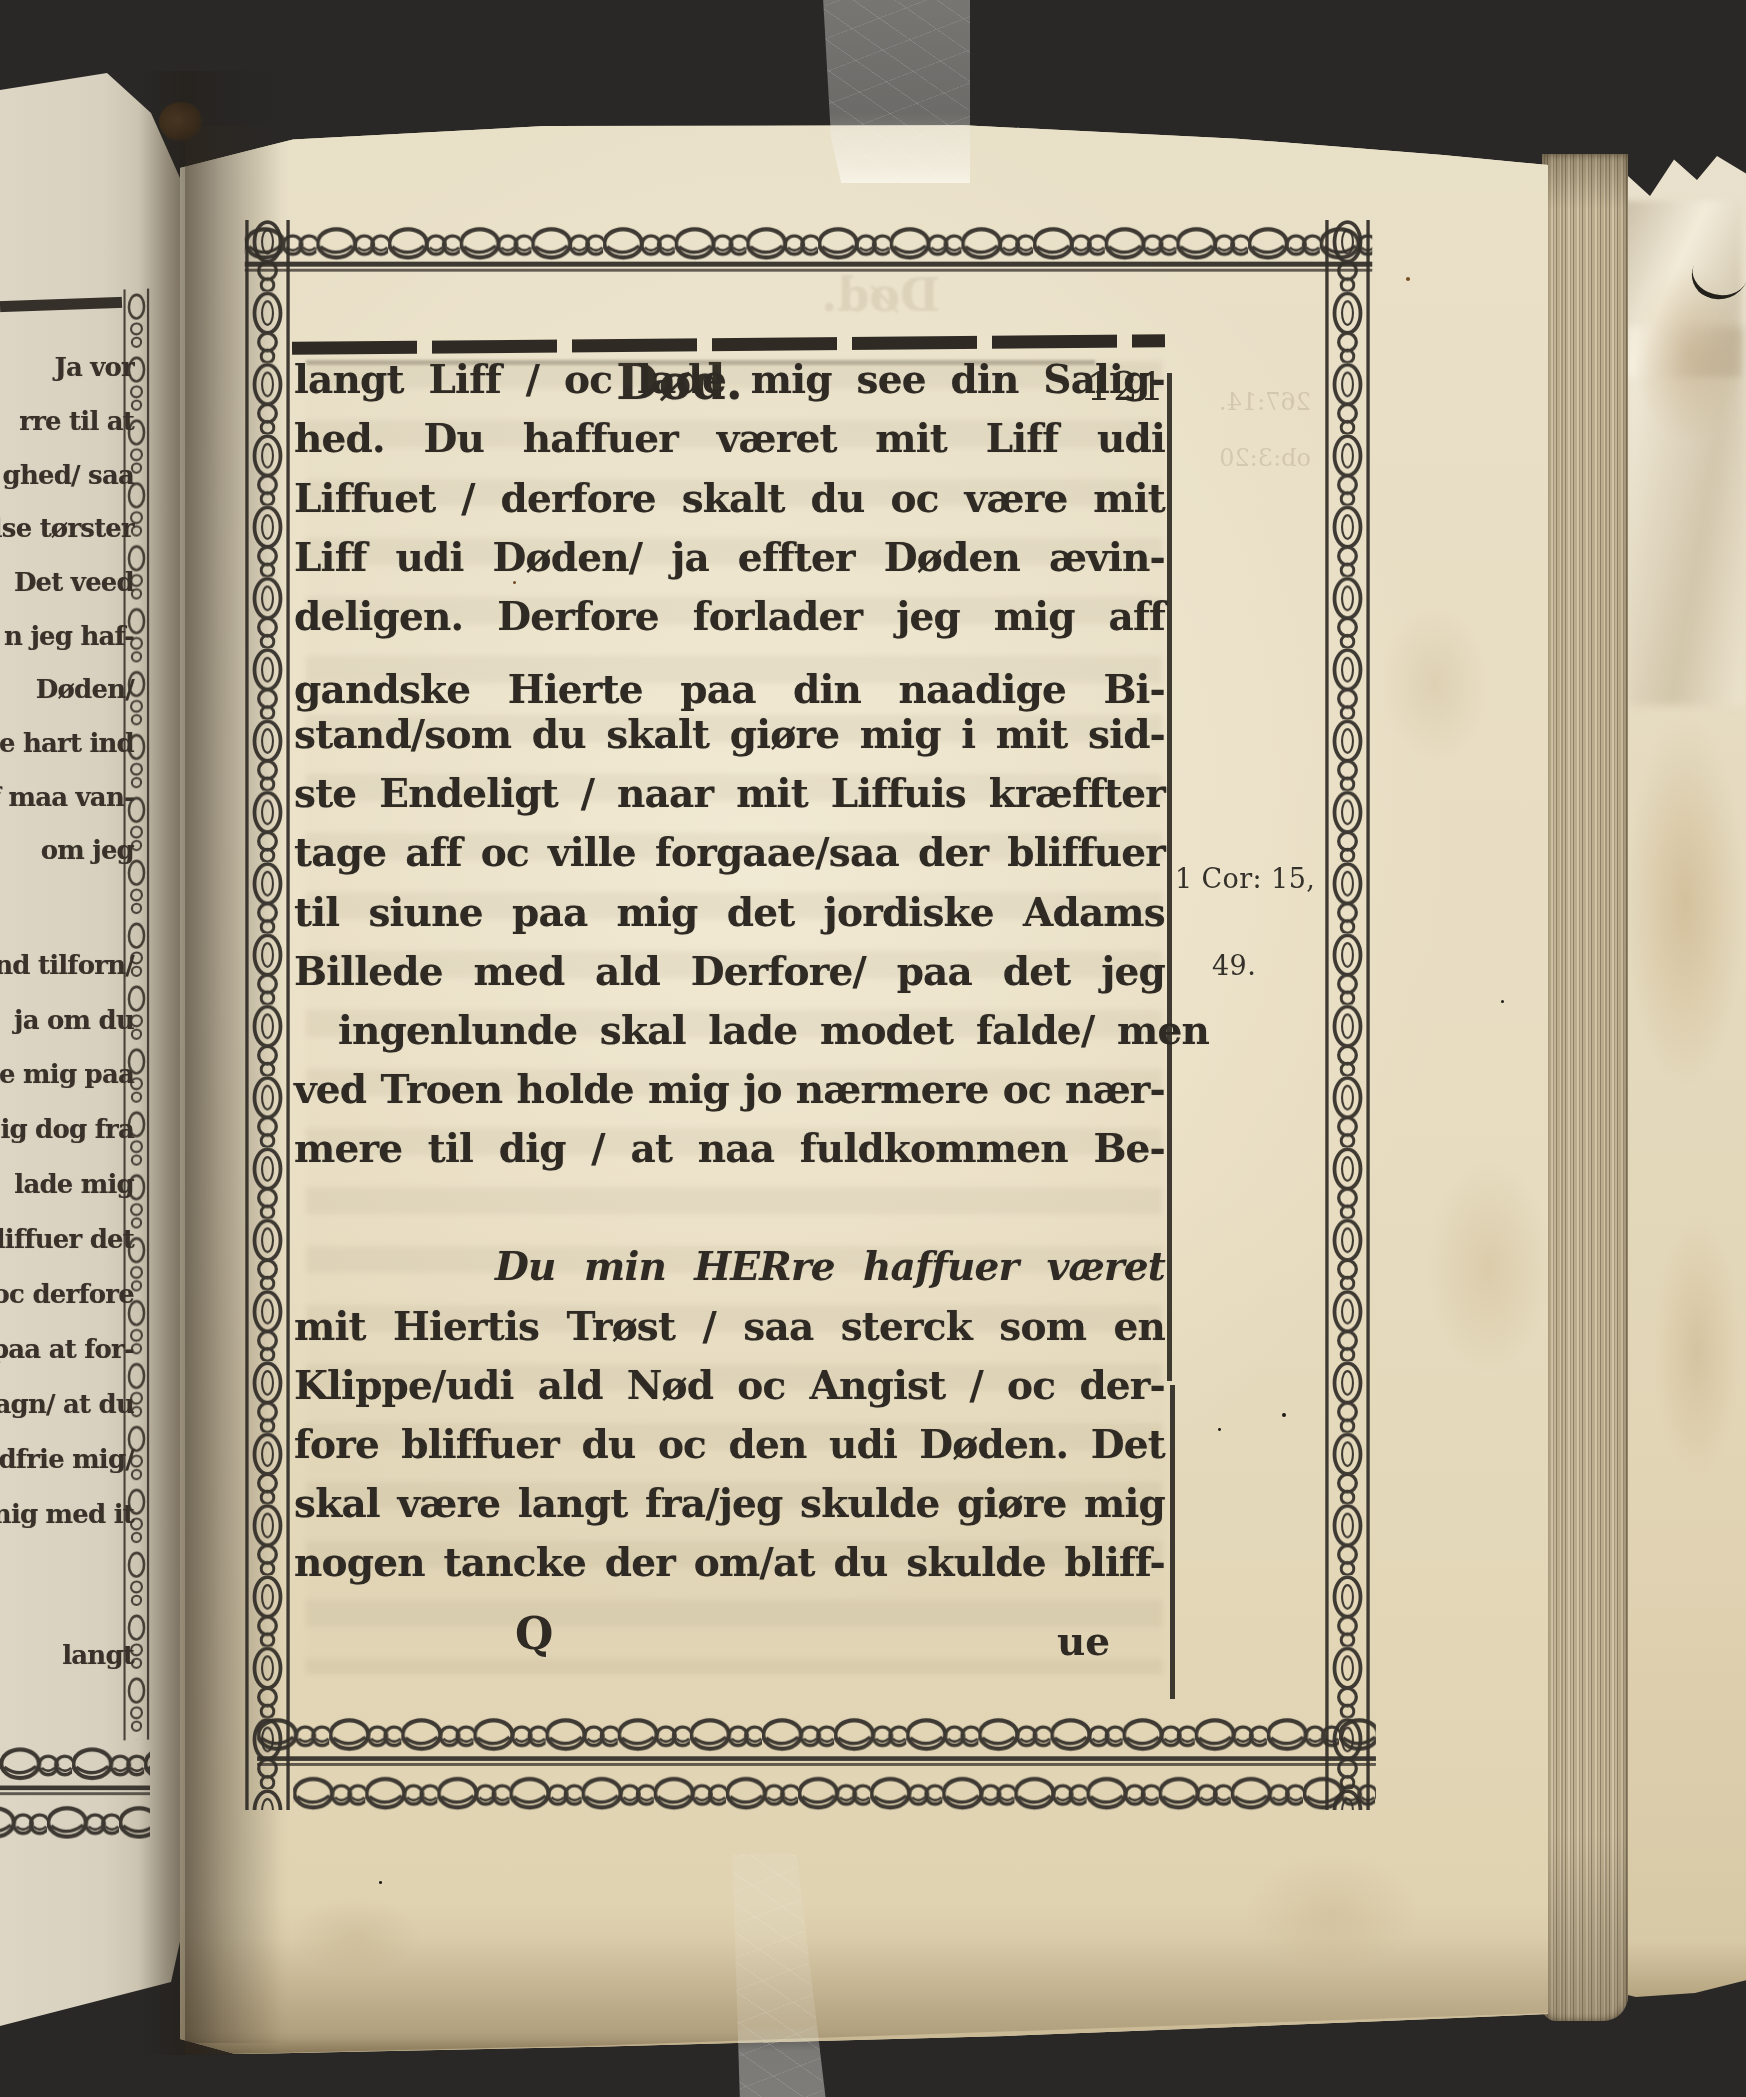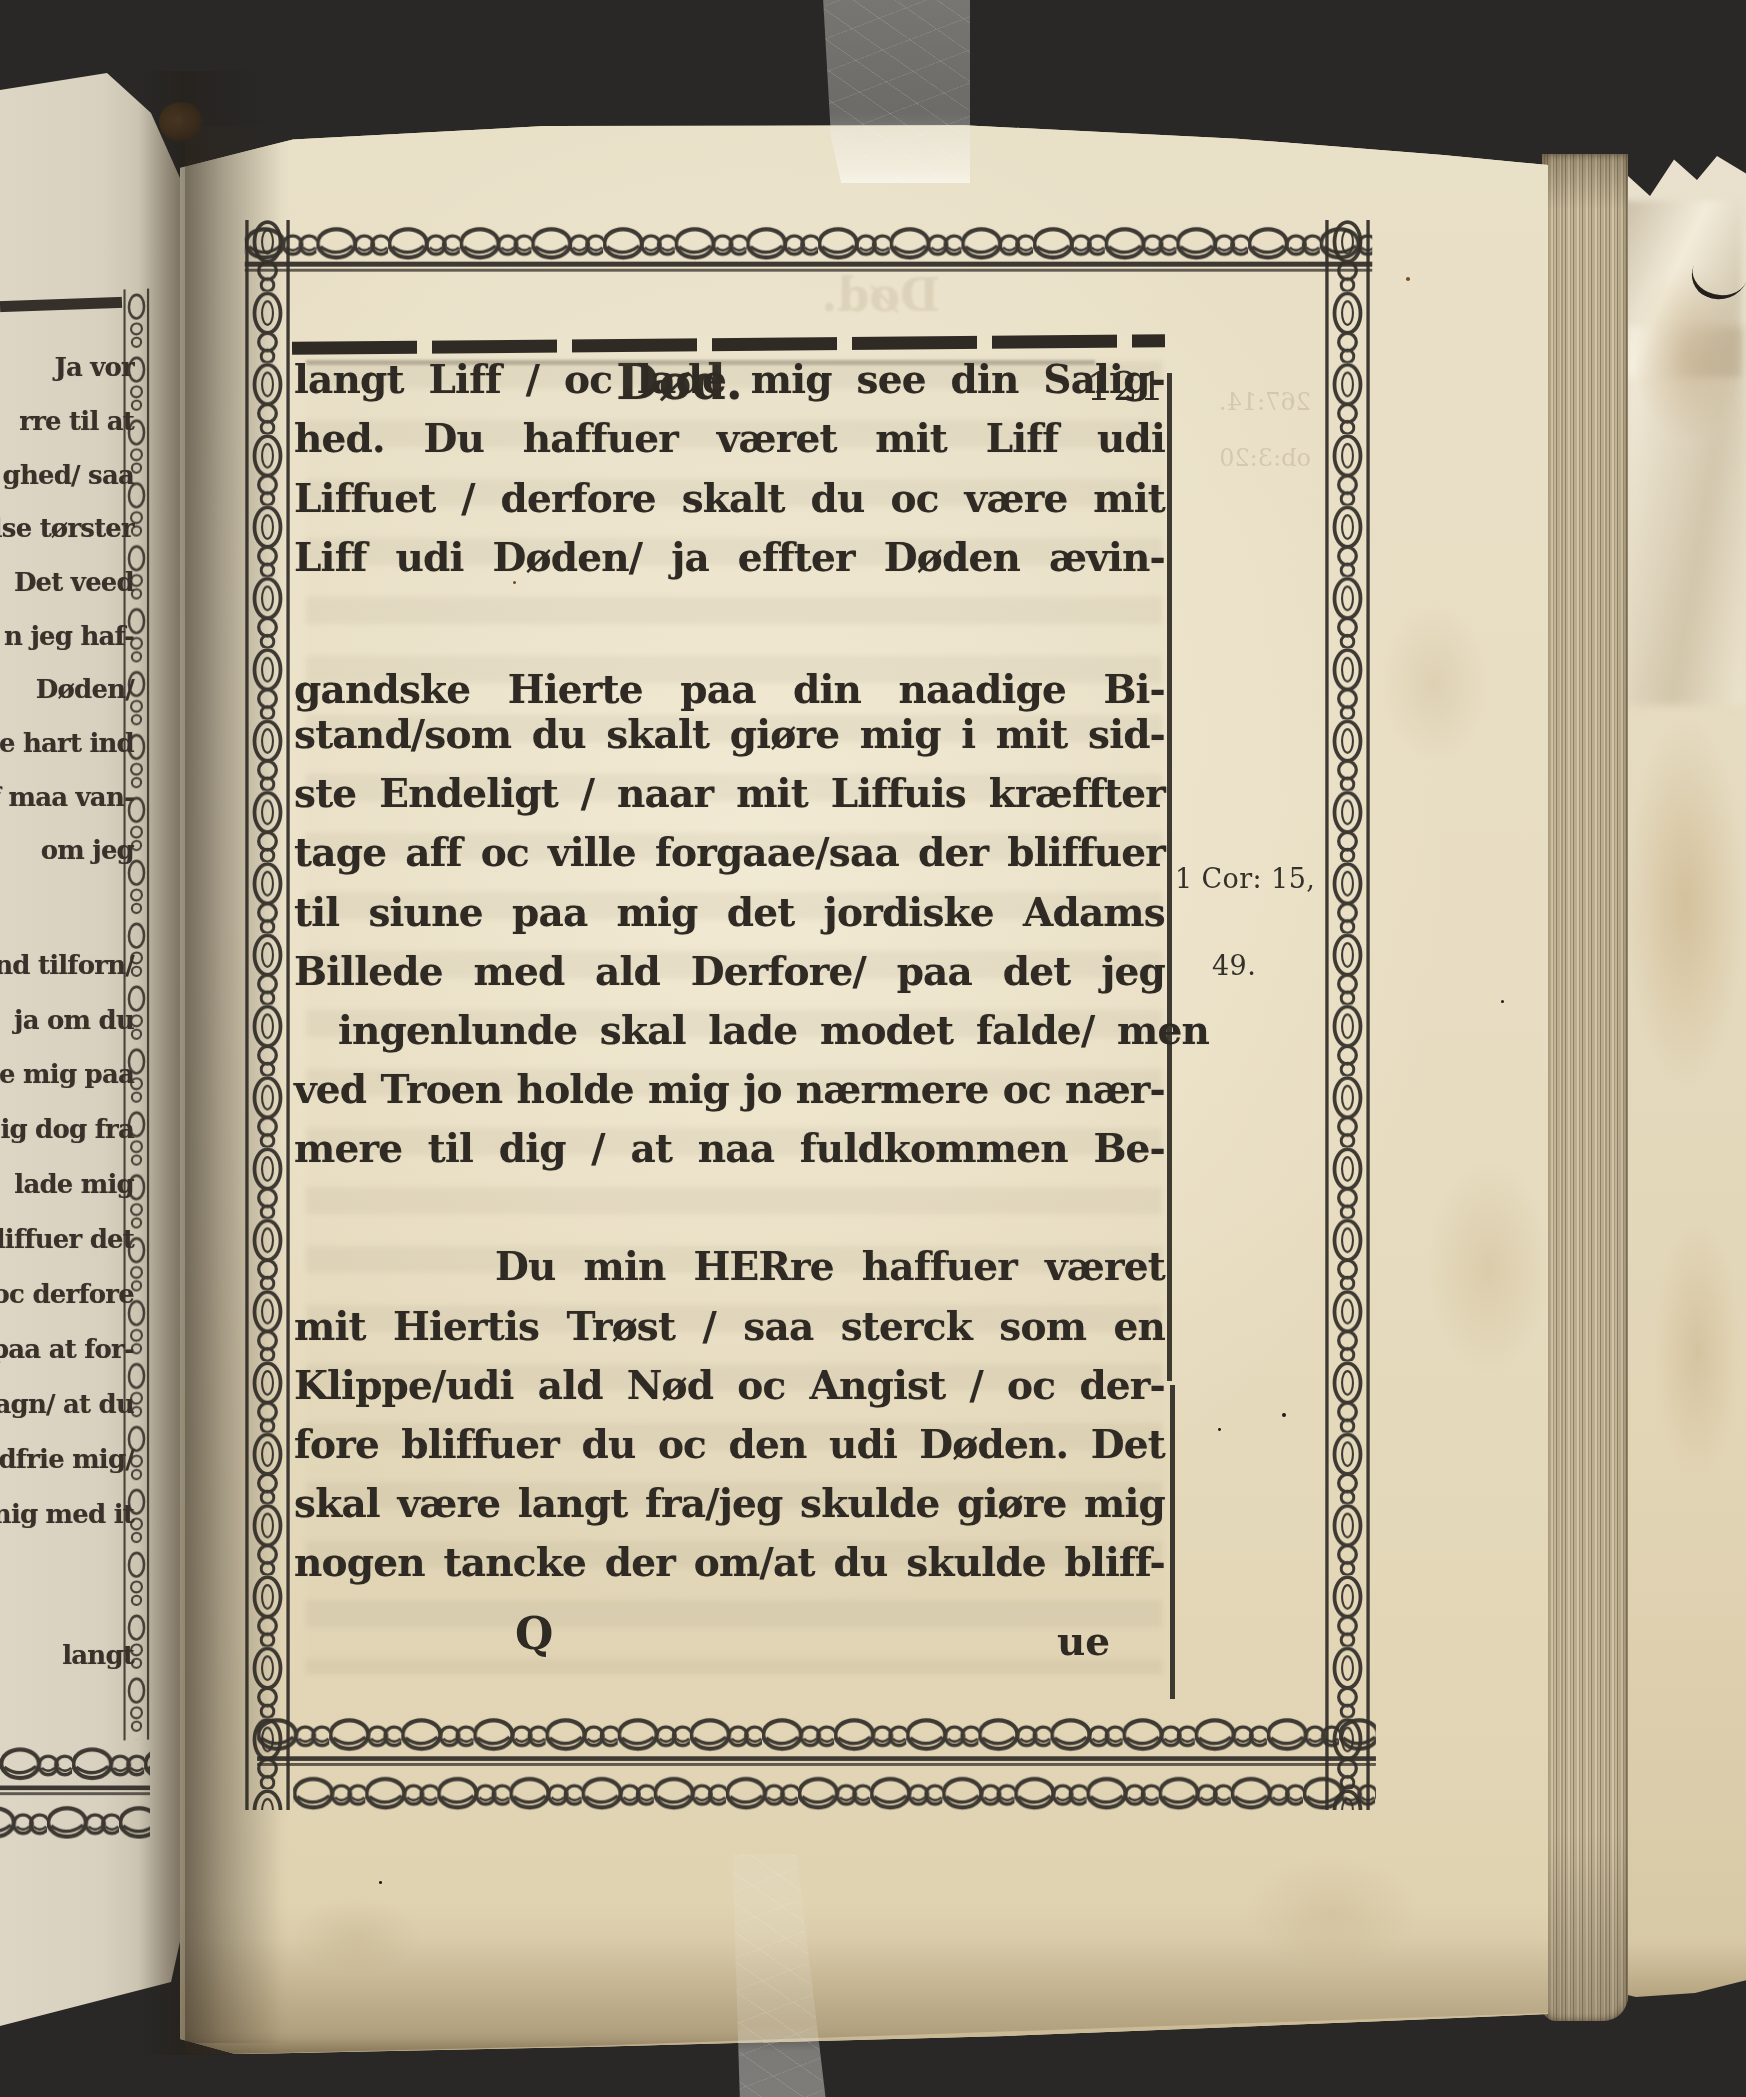--- a/index.html
+++ b/index.html
@@ -53,21 +53,21 @@
   #lp-rule{left:0;top:299px;width:122px;height:11px;background:#35302a;transform:rotate(-2deg);filter:blur(0.4px);}
   .vrule{width:4.6px;background:#2f2b24;opacity:.92;}
 
   
   .ink{color:#2f2b24;}
   .bl{position:absolute;left:294px;width:871px;height:59px;
       font-weight:700;font-size:39px;line-height:59px;letter-spacing:-0.8px;
       color:#2f2b24;text-align:justify;text-align-last:justify;
       text-shadow:0 0 0.8px rgba(47,43,36,.35);}
   .bl.short{text-align-last:left;}
-  .bl.indent{padding-left:201px;box-sizing:border-box;}
+  .bl.indent{padding-left:201px;box-sizing:border-box;font-style:italic;}
   #header-title{left:583px;top:347px;width:193px;text-align:center;
       font-weight:700;font-size:49px;line-height:71px;letter-spacing:0;
       text-shadow:0 0 1.3px rgba(47,43,36,.4);}
   #page-number{left:1061px;top:357px;width:105px;text-align:right;
       font-weight:400;font-size:39px;line-height:59px;letter-spacing:1.7px;}
   #signature-mark{left:515px;top:1604px;font-weight:700;font-size:44px;line-height:59px;}
   #catchword-right{left:1048px;top:1612px;width:71px;text-align:center;font-weight:700;font-size:39px;line-height:59px;}
   .marg{position:absolute;left:1175px;width:147px;font-weight:400;font-size:27px;line-height:38px;
       letter-spacing:0.4px;color:#34302a;white-space:nowrap;}
   .ghost{position:absolute;left:1185px;width:126px;font-size:24px;font-weight:400;color:#7d6c4e;
@@ -216,20 +216,21 @@
 
   <div class="abs vrule" style="left:1167px;top:373px;height:1008px;"></div>
   <div class="abs vrule" style="left:1170px;top:1385px;height:314px;"></div>
 
   <div id="showthrough" class="abs"></div>
 
   <div class="bl" style="top:350px;">langt Liff / oc lade mig see din Salig-</div>
   <div class="bl" style="top:409px;">hed. Du haffuer været mit Liff udi</div>
   <div class="bl" style="top:469px;">Liffuet / derfore skalt du oc være mit</div>
   <div class="bl" style="top:528px;">Liff udi Døden/ ja effter Døden ævin-</div>
+  <div class="bl" style="top:587px;">deligen. Derfore forlader jeg mig aff</div>
   <div class="bl" style="top:660px;">gandske Hierte paa din naadige Bi-</div>
   <div class="bl" style="top:705px;">stand/som du skalt giøre mig i mit sid-</div>
   <div class="bl" style="top:764px;">ste Endeligt / naar mit Liffuis kræffter</div>
   <div class="bl" style="top:823px;">tage aff oc ville forgaae/saa der bliffuer</div>
   <div class="bl" style="top:883px;">til siune paa mig det jordiske Adams</div>
   <div class="bl" style="top:942px;">Billede med ald Derfore/ paa det jeg</div>
   <div class="bl" style="top:1001px;margin-left:44px;">ingenlunde skal lade modet falde/ men</div>
   <div class="bl" style="top:1060px;">ved Troen holde mig jo nærmere oc nær-</div>
   <div class="bl" style="top:1119px;">mere til dig / at naa fuldkommen Be-</div>
   <div class="bl indent" style="top:1237px;">Du min HERre haffuer været</div>

